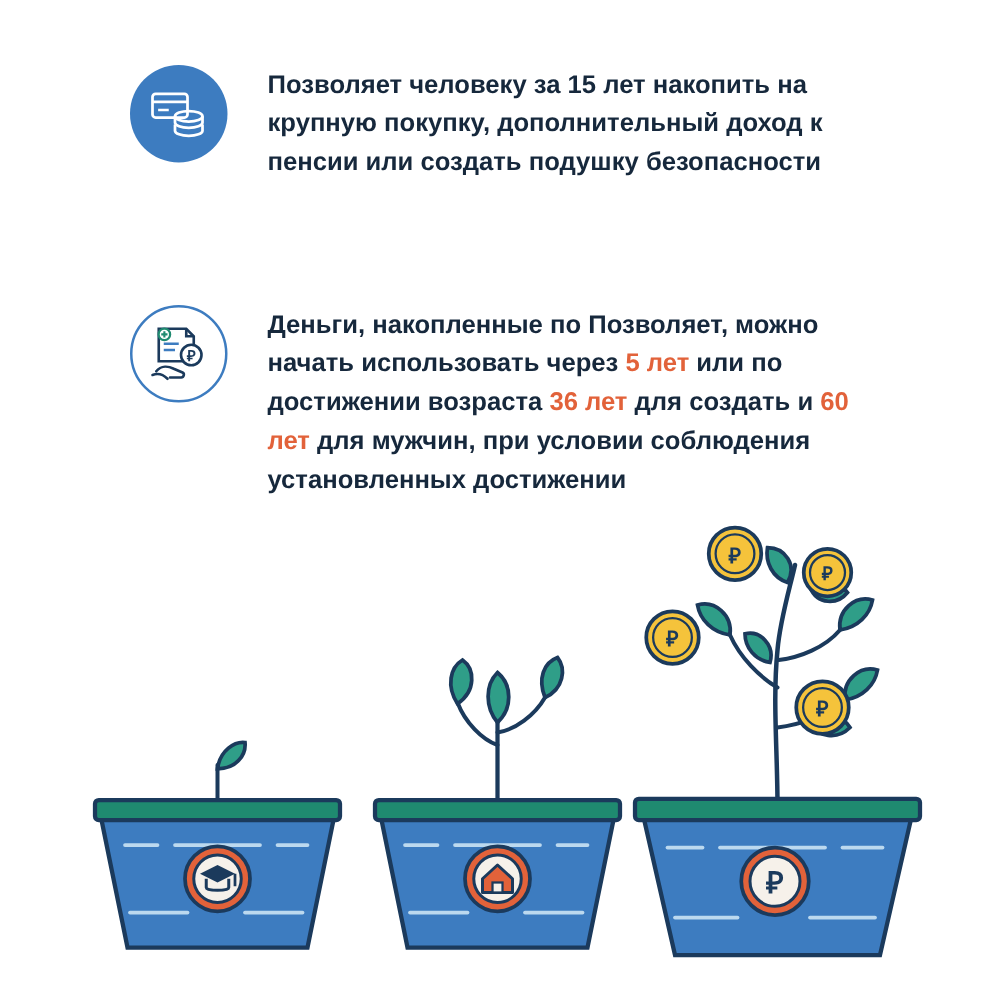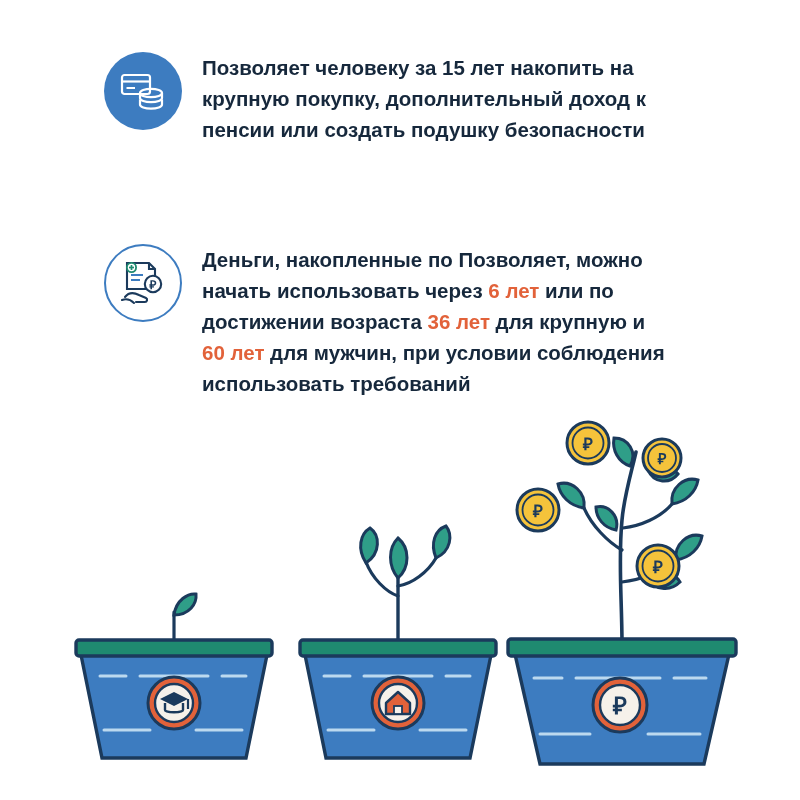--- a/index.html
+++ b/index.html
@@ -42,21 +42,21 @@
   .badge-filled {
     background: #3d7cc0;
   }
   .badge-outline {
     background: #ffffff;
     border: 2.5px solid #3d7cc0;
     box-sizing: border-box;
   }
 
   .bullet-text {
-    margin-left: 20px;
+    margin-left: 32px;
     font-size: 20.5px;
     line-height: 31px;
     font-weight: bold;
     color: #16283c;
     max-width: 470px;
   }
   .bullet-text .accent { color: #e2623a; }
 
   
   .scene {
@@ -104,21 +104,21 @@
         <line x1="11" y1="8.5" x2="16" y2="8.5" stroke="#1f8a70" stroke-width="1.7"></line>
 
         <circle cx="35" cy="25" r="8.2" fill="#ffffff" stroke="#1b3a5c" stroke-width="2.1"></circle>
         <text x="35" y="29.5" font-family="Liberation Sans, sans-serif" font-size="12" font-weight="bold" fill="#1b3a5c" text-anchor="middle">₽</text>
 
         <path d="M7 38 c4 -5 10 -4 14 -2 l7 3 c2 1 1 4 -1 4 h-9" fill="none" stroke="#1b3a5c" stroke-width="2.1" stroke-linecap="round"></path>
         <path d="M4 41 c5 -2 9 0 12 3" fill="none" stroke="#1b3a5c" stroke-width="2.1" stroke-linecap="round"></path>
       </svg>
     </div>
     <div class="bullet-text">
-      <span>Деньги, накопленные по Позволяет, можно начать использовать через </span><span class="accent">6 лет</span><span> или по достижении возраста </span><span class="accent">36 лет</span><span> для крупную и </span><span class="accent">60 лет</span><span> для мужчин, при условии соблюдения использовать требований</span>
+      <span>Деньги, накопленные по Позволяет, можно начать использовать через </span><span class="accent">5 лет</span><span> или по достижении возраста </span><span class="accent">36 лет</span><span> для создать и </span><span class="accent">60 лет</span><span> для мужчин, при условии соблюдения установленных достижении</span>
     </div>
   </div>
 
   <div class="scene">
     <svg width="800" height="400" viewBox="0 0 800 400" aria-hidden="true">
 
       <g>
 
         <path d="M174 245 C174 228 174 220 174 212" fill="none" stroke="#1b3a5c" stroke-width="3.2" stroke-linecap="round"></path>
         <path d="M174 215 C176 200 188 193 196 194 C197 204 189 215 174 215 Z" fill="#2f9e88" stroke="#1b3a5c" stroke-width="3"></path>

